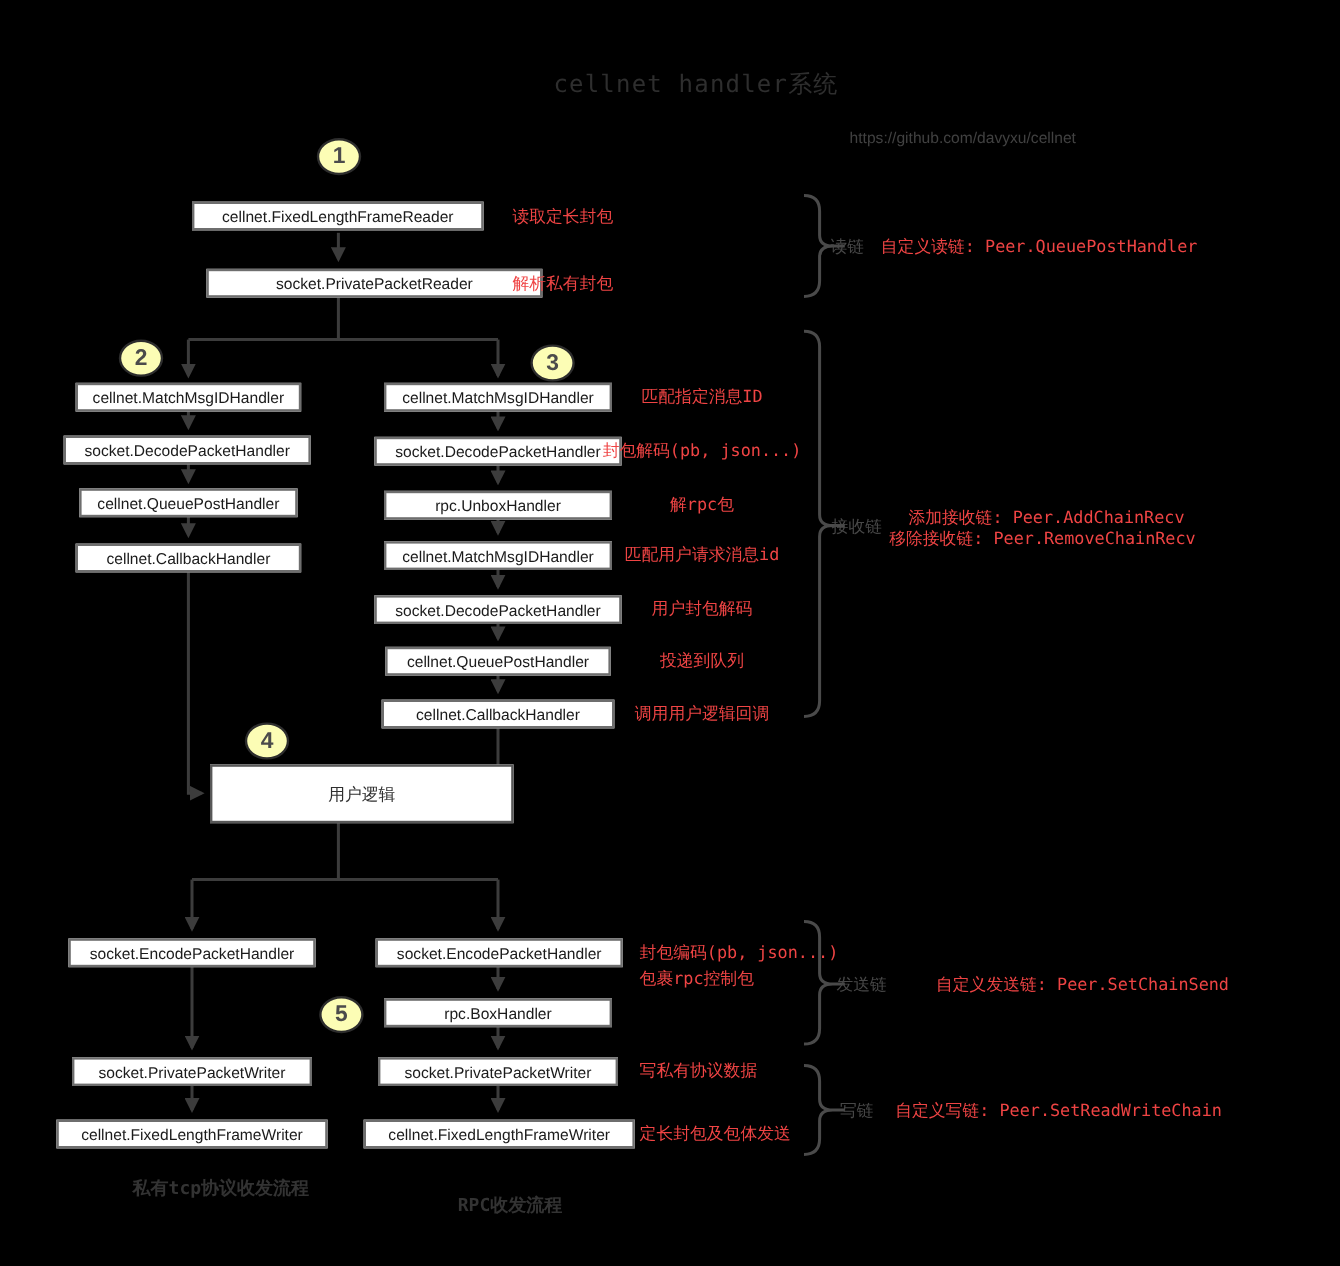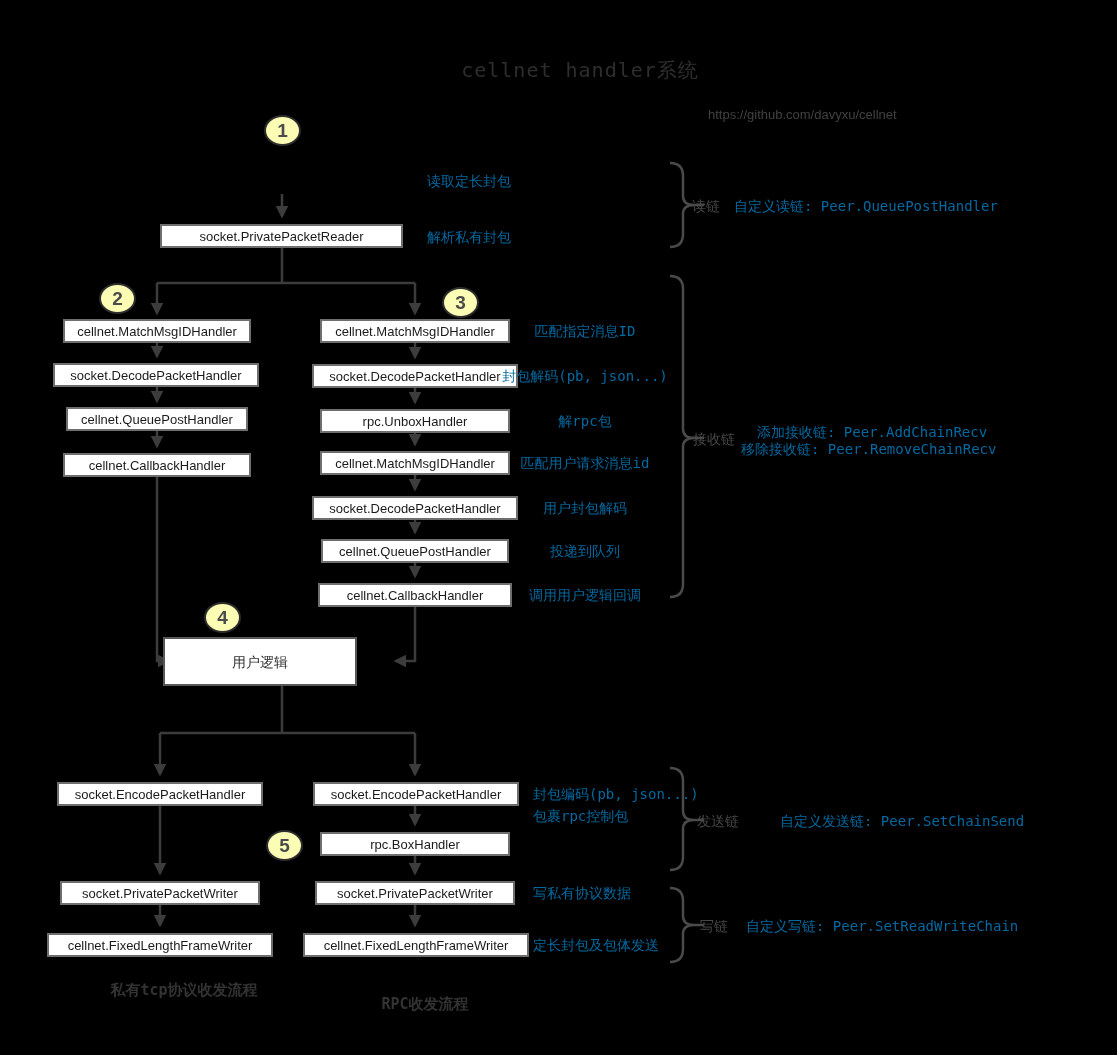--- a/index.html
+++ b/index.html
@@ -24,21 +24,21 @@
   .bigbox{
     height:49px;border-color:#585858;font-size:14px;color:#2f2f2f;
   }
   .badge{
     position:absolute;box-sizing:border-box;width:37px;height:31px;border-radius:50%;
     background:#fcfdb5;border:2px solid #2d2d2d;color:#4b4b4b;
     font:600 19px/1 "Liberation Sans",sans-serif;
     display:flex;align-items:center;justify-content:center;
   }
   .note{
-    position:absolute;color:#0369a1;font:14px/16px "DejaVu Sans Mono",monospace;
+    position:absolute;color:#ef4444;font:14px/16px "DejaVu Sans Mono",monospace;
     white-space:nowrap;
   }
   .note-mid{transform:translateX(-50%);}
   .chain-name{color:#474747;text-align:center;}
   .caption{
     position:absolute;color:#333333;text-align:center;
     font:bold 15px/17px "DejaVu Sans Mono",monospace;
   }
 </style>
 </head>
@@ -87,21 +87,22 @@
 
   <div class="title">cellnet handler系统</div>
   <div class="url">https://github.com/davyxu/cellnet</div>
 
   <div class="badge" style="left:264px;top:115px">1</div>
   <div class="badge" style="left:99px;top:283px">2</div>
   <div class="badge" style="left:442px;top:287px">3</div>
   <div class="badge" style="left:204px;top:602px">4</div>
   <div class="badge" style="left:266px;top:830px">5</div>
 
-  <div class="box" style="left:160px;top:224px;width:243px">socket.PrivatePacketReader</div>
+  <div class="box" style="left:160px;top:168px;width:243px">cellnet.FixedLengthFrameReader</div>
+  <div class="box" style="left:172px;top:224px;width:280px">socket.PrivatePacketReader</div>
   <div class="note" style="left:427px;top:173px">读取定长封包</div>
   <div class="note" style="left:427px;top:229px">解析私有封包</div>
 
   <div class="box" style="left:63px;top:319px;width:188px">cellnet.MatchMsgIDHandler</div>
   <div class="box" style="left:53px;top:363px;width:206px">socket.DecodePacketHandler</div>
   <div class="box" style="left:66px;top:407px;width:182px">cellnet.QueuePostHandler</div>
   <div class="box" style="left:63px;top:453px;width:188px">cellnet.CallbackHandler</div>
 
   <div class="box" style="left:320px;top:319px;width:190px">cellnet.MatchMsgIDHandler</div>
   <div class="box" style="left:312px;top:364px;width:206px">socket.DecodePacketHandler</div>
@@ -112,21 +113,21 @@
   <div class="box" style="left:318px;top:583px;width:194px">cellnet.CallbackHandler</div>
 
   <div class="note note-mid" style="left:585px;top:323px">匹配指定消息ID</div>
   <div class="note note-mid" style="left:585px;top:368px">封包解码(pb, json...)</div>
   <div class="note note-mid" style="left:585px;top:413px">解rpc包</div>
   <div class="note note-mid" style="left:585px;top:455px">匹配用户请求消息id</div>
   <div class="note note-mid" style="left:585px;top:500px">用户封包解码</div>
   <div class="note note-mid" style="left:585px;top:543px">投递到队列</div>
   <div class="note note-mid" style="left:585px;top:587px">调用用户逻辑回调</div>
 
-  <div class="box bigbox" style="left:163px;top:637px;width:194px">用户逻辑</div>
+  <div class="box bigbox" style="left:175px;top:637px;width:253px">用户逻辑</div>
 
   <div class="box" style="left:57px;top:782px;width:206px">socket.EncodePacketHandler</div>
   <div class="box" style="left:60px;top:881px;width:200px">socket.PrivatePacketWriter</div>
   <div class="box" style="left:47px;top:933px;width:226px">cellnet.FixedLengthFrameWriter</div>
 
   <div class="box" style="left:313px;top:782px;width:206px">socket.EncodePacketHandler</div>
   <div class="box" style="left:320px;top:832px;width:190px">rpc.BoxHandler</div>
   <div class="box" style="left:315px;top:881px;width:200px">socket.PrivatePacketWriter</div>
   <div class="box" style="left:303px;top:933px;width:226px">cellnet.FixedLengthFrameWriter</div>
 

